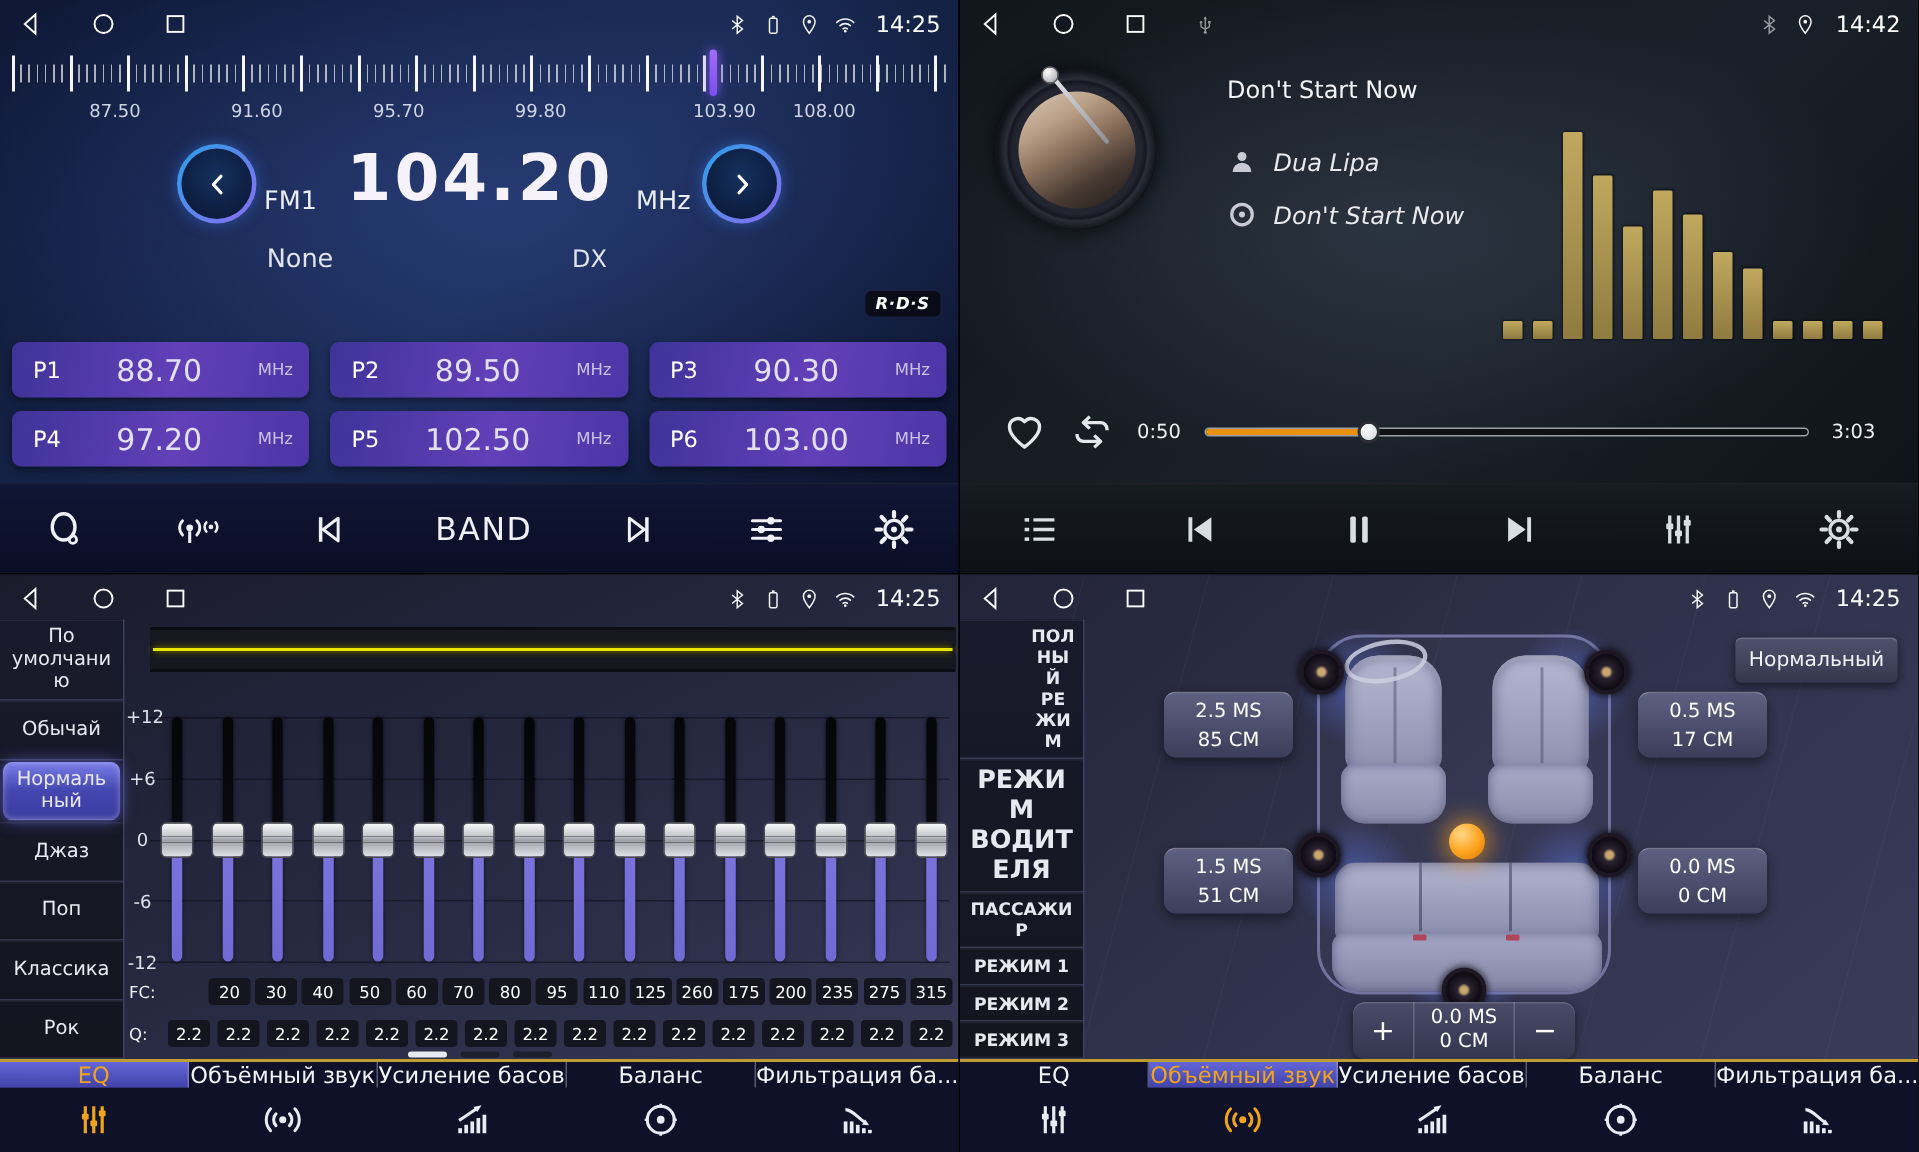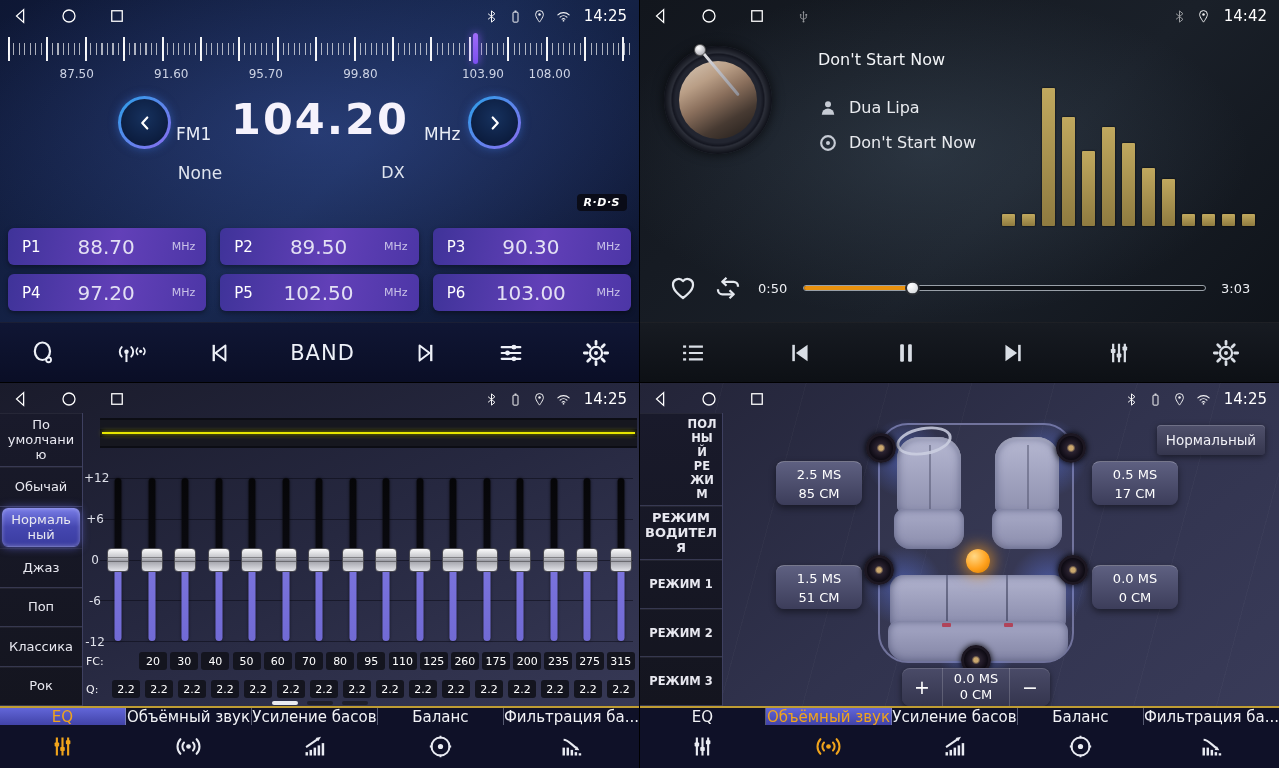--- a/index.html
+++ b/index.html
@@ -78,21 +78,21 @@
   .album { position:absolute; left:24px; top:46px; width:108px; height:108px; border-radius:50%;
     background:radial-gradient(circle,#222530 56%,#141620 60%,#2b2e38 62%,#10121a 70%,#272a33 72%,#13151c 100%);
     box-shadow:0 0 12px rgba(0,0,0,.7); }
   .album .photo { position:absolute; inset:15px; border-radius:50%;
     background:linear-gradient(150deg,#d9cab9 0%,#b99e86 28%,#8a6f5c 48%,#473a32 72%,#1e1a18 100%); }
   .tonearm { position:absolute; left:36px; top:5px; width:3px; height:58px; border-radius:2px;
     background:linear-gradient(180deg,#e3e3e8,#8e8e96); transform:rotate(-40deg); transform-origin:50% 0; }
   .tonearm-knob { position:absolute; left:30px; top:-2px; width:12px; height:12px; border-radius:50%;
     background:radial-gradient(circle at 35% 30%,#fff,#9a9aa4); border:1px solid #555; }
   .song-title { position:absolute; left:178px; top:50px; font-size:16px; color:#f2f4f7; }
-  .meta-row { position:absolute; left:178px; display:flex; align-items:flex-start; gap:11px; }
+  .meta-row { position:absolute; left:178px; display:flex; align-items:flex-end; gap:11px;font-style:italic; }
   .meta-row .ic { width:20px; height:20px; color:#c6cbd4; }
   .meta-artist { top:98px; } .meta-album { top:133px; }
   .meta-text { font-size:16px; color:#e8eaee; }
   .spectrum { position:absolute; right:24px; top:88px; width:253px; height:138px;
     display:flex; align-items:flex-end; gap:7px; }
   .sbar { width:13px; border-radius:1px; background:linear-gradient(180deg,#c0a85e,#8f7b40); box-shadow:0 0 2px #000; }
 
   .progress-row { position:absolute; left:28px; right:28px; top:270px; height:36px;
     display:flex; align-items:center; gap:15px; }
   .progress-row .ic { width:30px; height:30px; color:#e4e8ee; cursor:pointer; }
@@ -851,21 +851,22 @@
               </g>
               <circle cx="12" cy="18.8" r="1.4" fill="currentColor"></circle>
             </svg>
           </span>
         <span class="sb-time">14:25</span>
       </div>
     </div>
 
     <div class="side-panel" id="surround-modes">
         <div class="mode-item" style="font-weight: bold; font-size: 11.5px; padding-left: 47px;">ПОЛНЫЙ РЕЖИМ</div>
-        <div class="mode-item" style="font-weight: bold; font-size: 13px;">РЕЖИМ ВОДИТЕЛЯ</div>
+        <div class="mode-item" style="font-weight: bold; font-size: 17px;">РЕЖИМ ВОДИТЕЛЯ</div>
+        <div class="mode-item" style="font-weight: bold; font-size: 11.5px;">ПАССАЖИР</div>
         <div class="mode-item" style="font-weight: bold; font-size: 11.5px;">РЕЖИМ 1</div>
         <div class="mode-item" style="font-weight: bold; font-size: 11.5px;">РЕЖИМ 2</div>
         <div class="mode-item" style="font-weight: bold; font-size: 11.5px;">РЕЖИМ 3</div>
       </div>
 
     <div class="normal-btn">Нормальный</div>
 
     <div class="delay-btn dl-fl">
       <span>2.5 MS</span>
       <span>85 CM</span>

